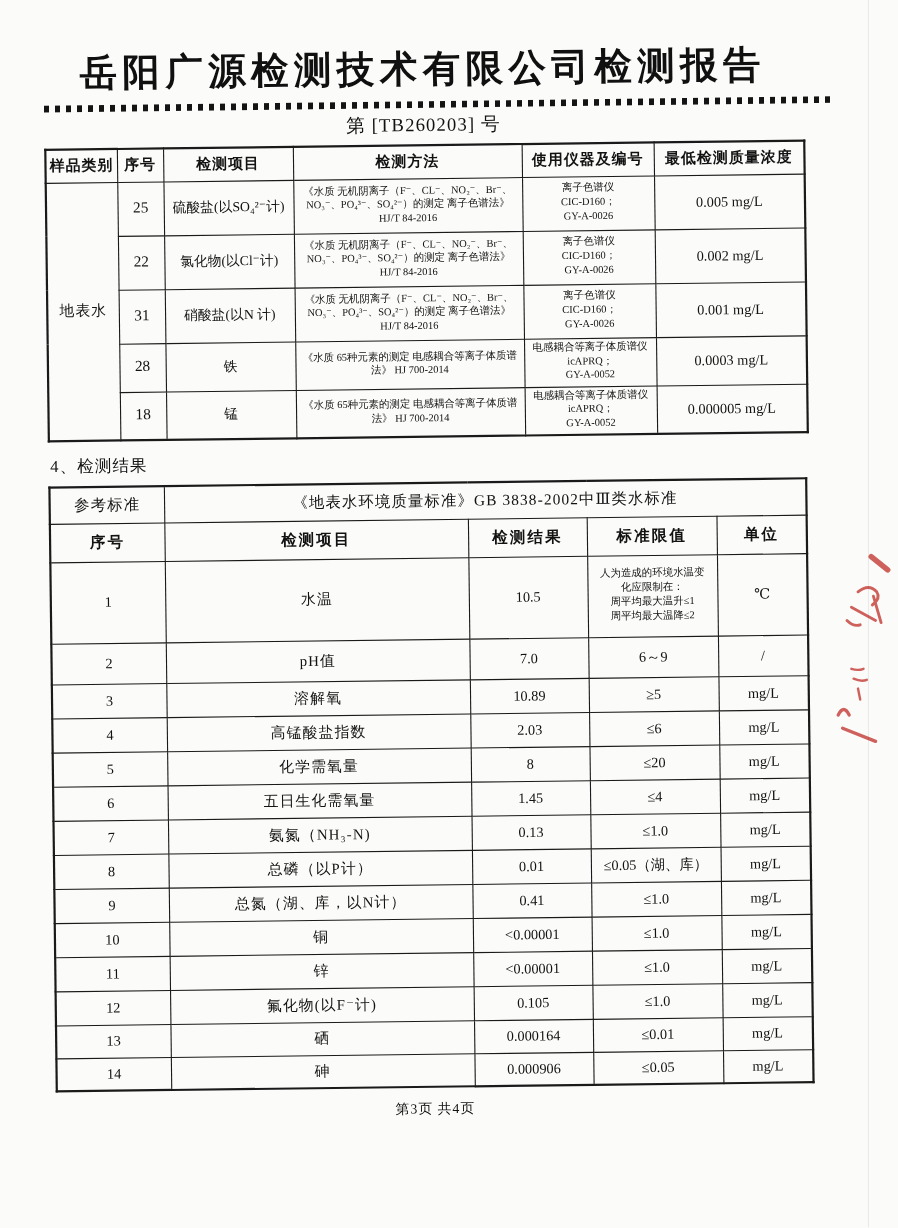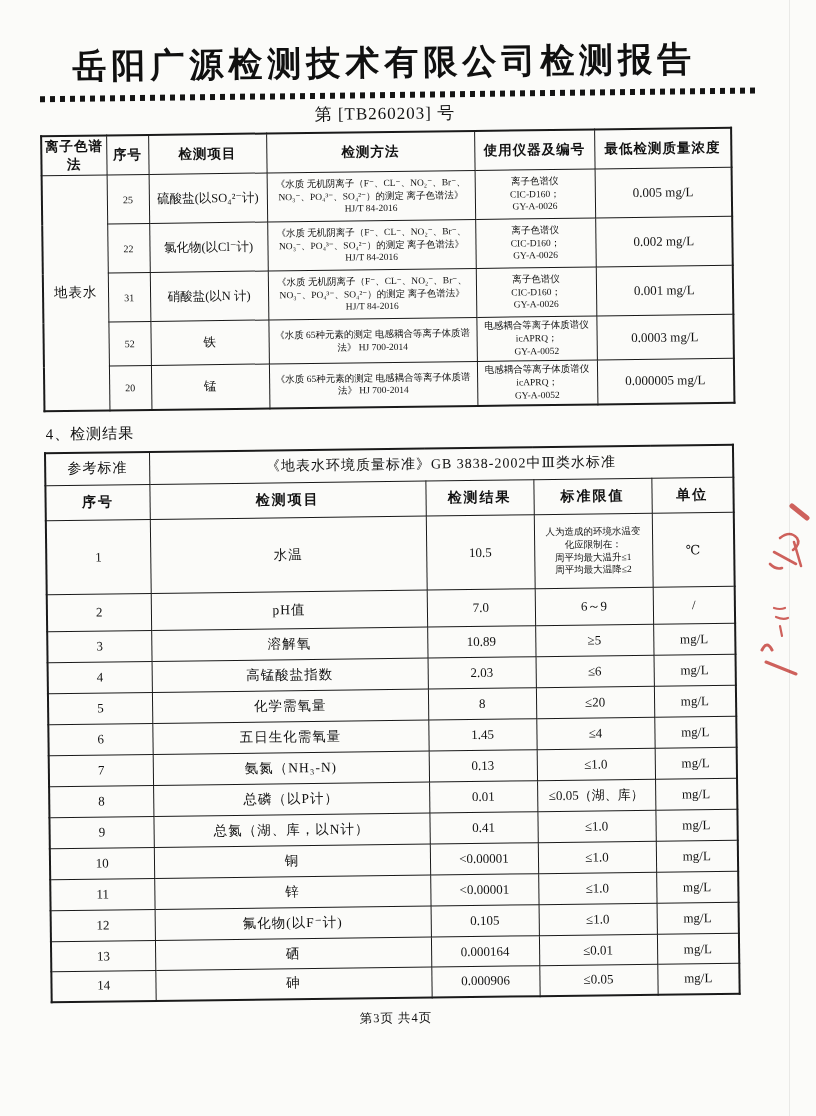--- a/index.html
+++ b/index.html
@@ -30,21 +30,21 @@
   .report-no{
     width:690px;text-align:center;font-size:17px;letter-spacing:1px;margin:2px 0 6px 0;
   }
   table{border-collapse:collapse;table-layout:fixed;}
   .t1,.t2{width:690px;border:2.5px solid #1a1a1a;}
   .t1 th,.t1 td,.t2 th,.t2 td{
     border:1.8px solid #1a1a1a;text-align:center;vertical-align:middle;
     padding:1px 2px;overflow:hidden;
   }
   .t1 th{font-size:13.5px;font-weight:600;letter-spacing:1px;}
-  .t1 .c-no{font-size:10px;}
+  .t1 .c-no{font-size:14px;}
   .t1 .c-item{font-size:12.5px;}
   .t1 .c-method{font-size:9.5px;line-height:1.3;}
   .t1 .c-instr{font-size:9.5px;line-height:1.35;}
   .t1 .c-lod{font-size:13px;}
   .t1 .c-cat{font-size:13.5px;letter-spacing:1px;}
   .h-head{height:30px;}
   .h-r1{height:49px;}
   .h-r2{height:44px;}
   .ml{white-space:pre-line;}
   .section-label{font-size:15px;margin:13px 0 8px 2px;letter-spacing:1px;}
@@ -75,21 +75,21 @@
     <colgroup>
       <col style="width:65px">
         <col style="width:42px">
         <col style="width:118px">
       <col style="width:208px">
         <col style="width:120px">
         <col style="width:137px">
     </colgroup>
     <tbody>
         <tr class="h-head">
-      <th>离子色谱法</th>
+      <th>样品类别</th>
       <th>序号</th>
       <th>检测项目</th>
       <th>检测方法</th>
       <th>使用仪器及编号</th>
       <th>最低检测质量浓度</th>
     </tr>
     <tr class="h-r1">
       <td class="c-cat" rowspan="5">地表水</td>
       <td class="c-no">25</td>
       <td class="c-item">硫酸盐(以SO₄²⁻计)</td>
@@ -114,29 +114,29 @@
       <td class="c-no">31</td>
       <td class="c-item">硝酸盐(以N 计)</td>
       <td class="c-method ml">《水质 无机阴离子（F⁻、CL⁻、NO₂⁻、Br⁻、NO₃⁻、PO₄³⁻、SO₄²⁻）的测定 离子色谱法》
 HJ/T 84-2016</td>
       <td class="c-instr ml">离子色谱仪
 CIC-D160；
 GY-A-0026</td>
       <td class="c-lod">0.001 mg/L</td>
     </tr>
     <tr class="h-r2">
-      <td class="c-no">52</td>
+      <td class="c-no">28</td>
       <td class="c-item">铁</td>
       <td class="c-method ml">《水质 65种元素的测定 电感耦合等离子体质谱法》 HJ 700-2014</td>
       <td class="c-instr ml">电感耦合等离子体质谱仪icAPRQ；
 GY-A-0052</td>
       <td class="c-lod">0.0003 mg/L</td>
     </tr>
     <tr class="h-r2">
-      <td class="c-no">20</td>
+      <td class="c-no">18</td>
       <td class="c-item">锰</td>
       <td class="c-method ml">《水质 65种元素的测定 电感耦合等离子体质谱法》 HJ 700-2014</td>
       <td class="c-instr ml">电感耦合等离子体质谱仪icAPRQ；
 GY-A-0052</td>
       <td class="c-lod">0.000005 mg/L</td>
     </tr>
   </tbody>
     </table>
 
   <div class="section-label">4、检测结果</div>

